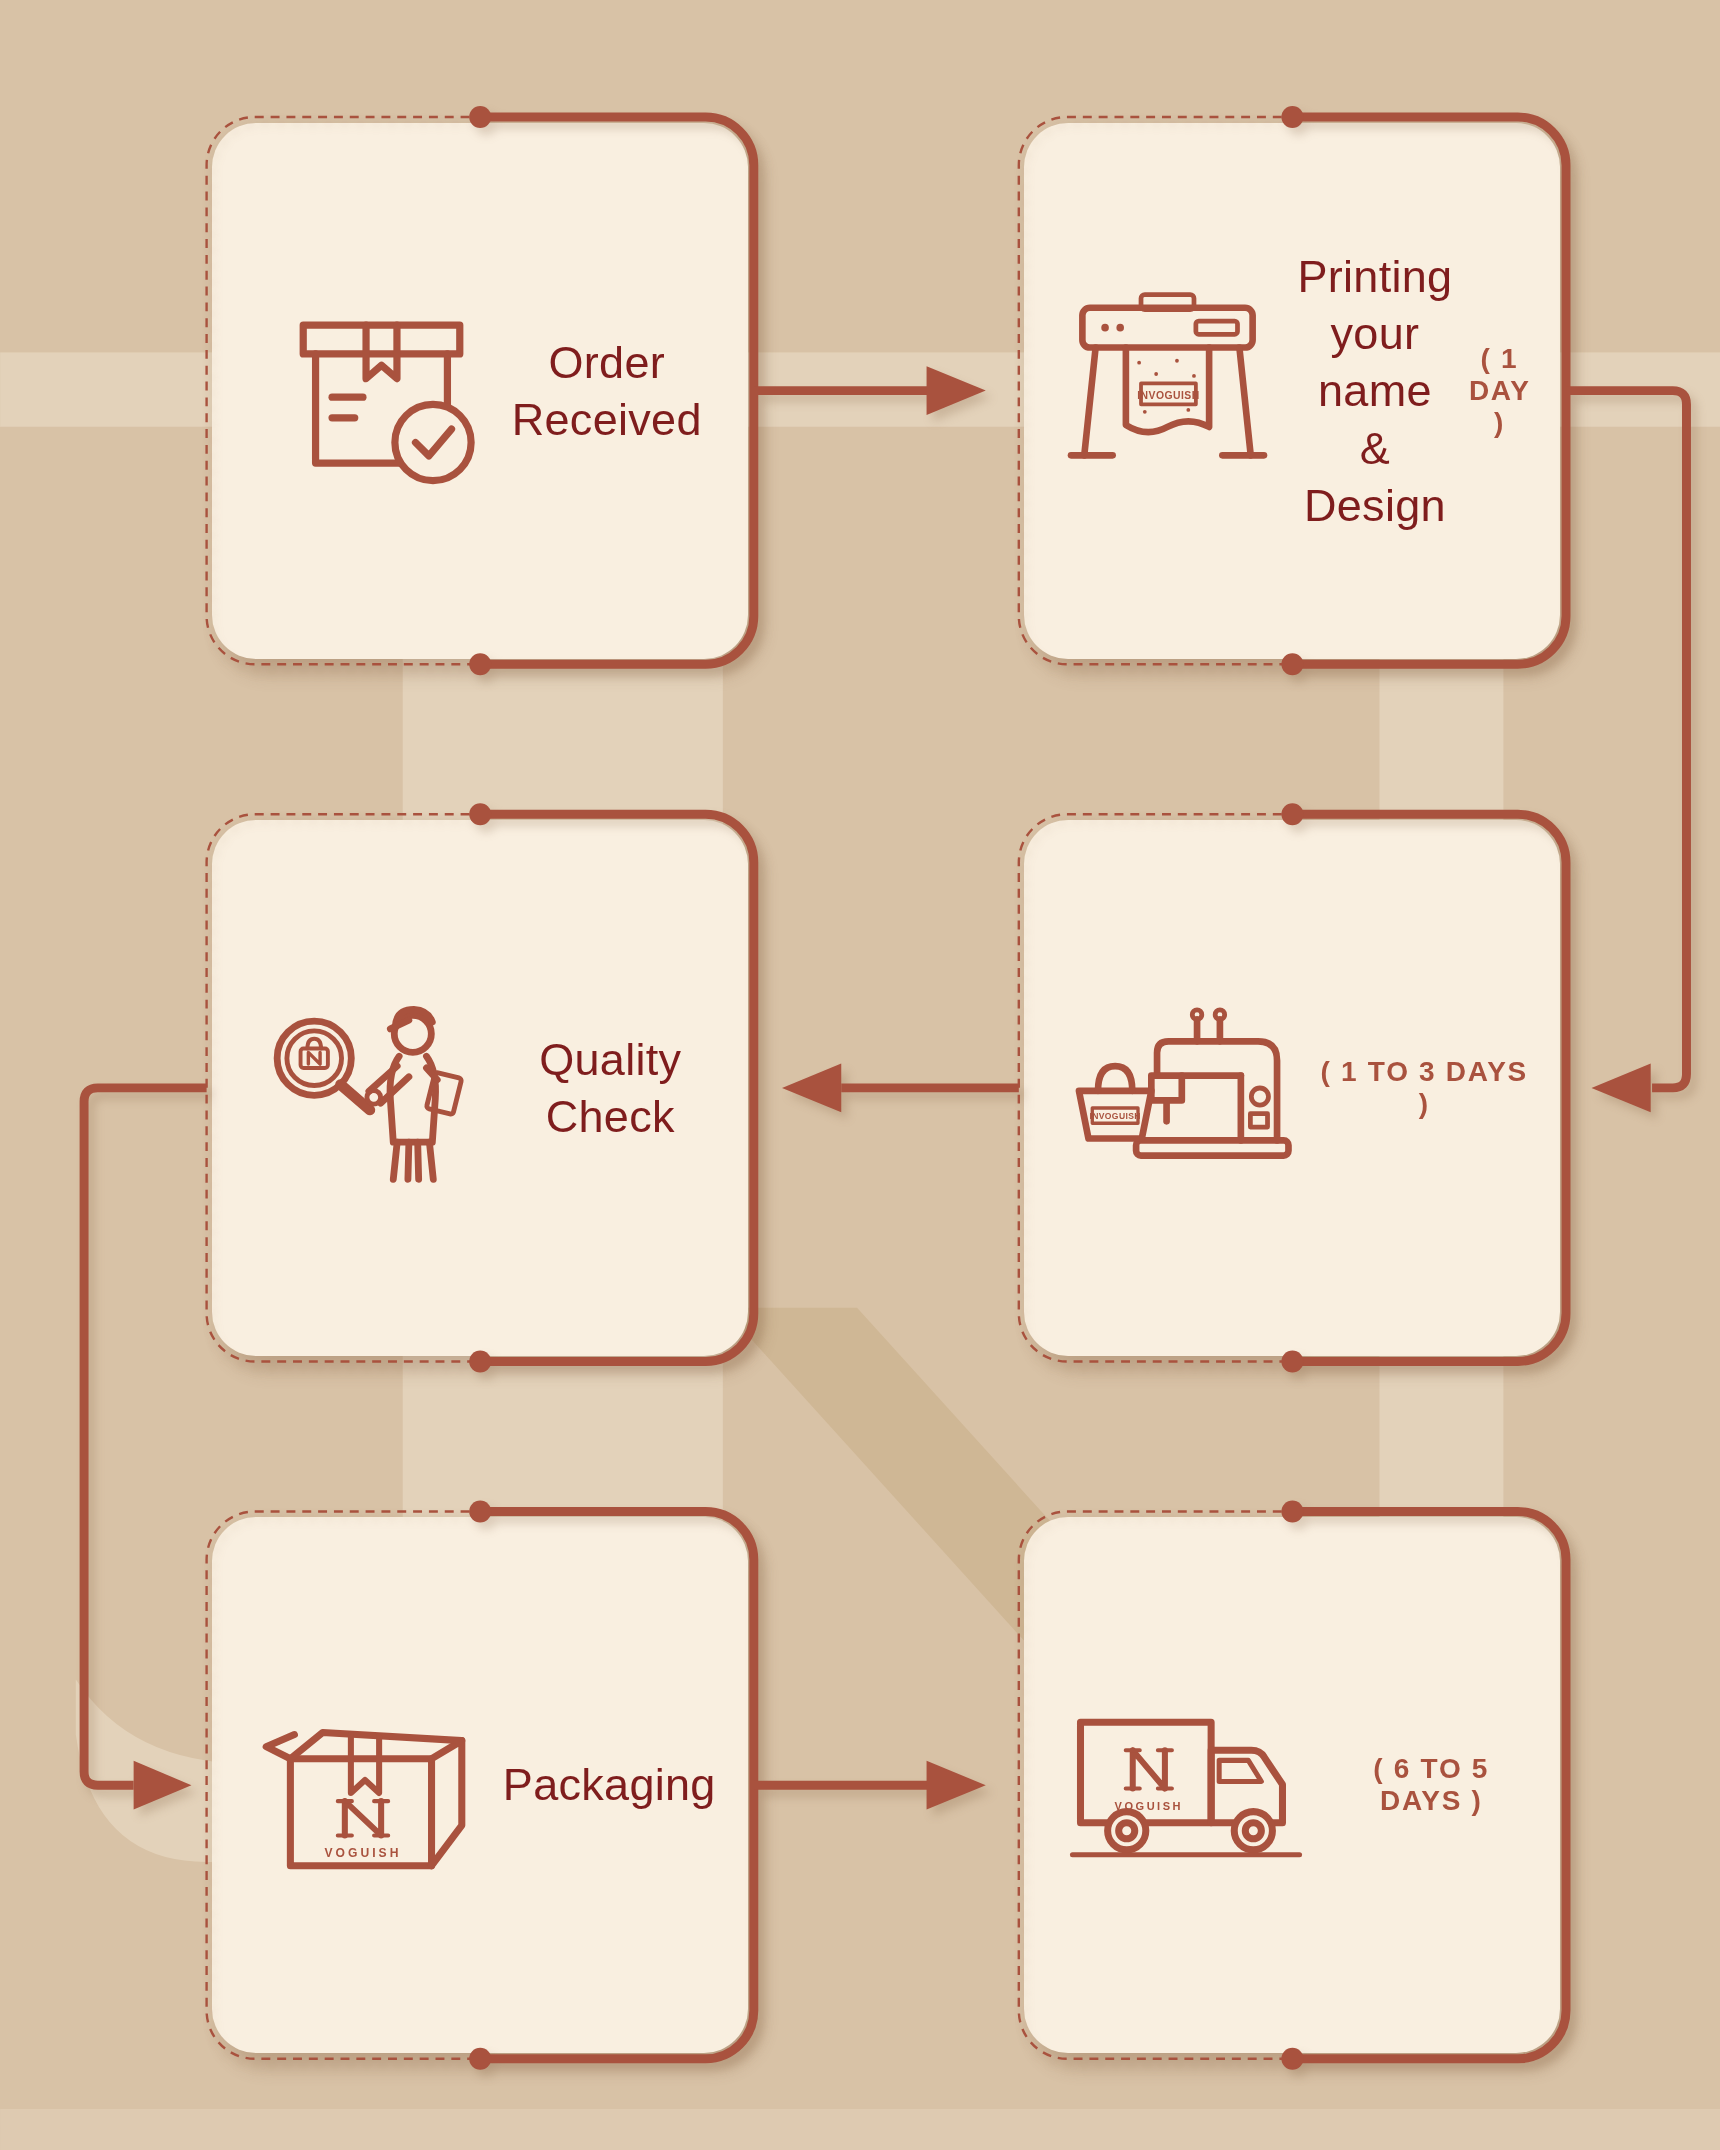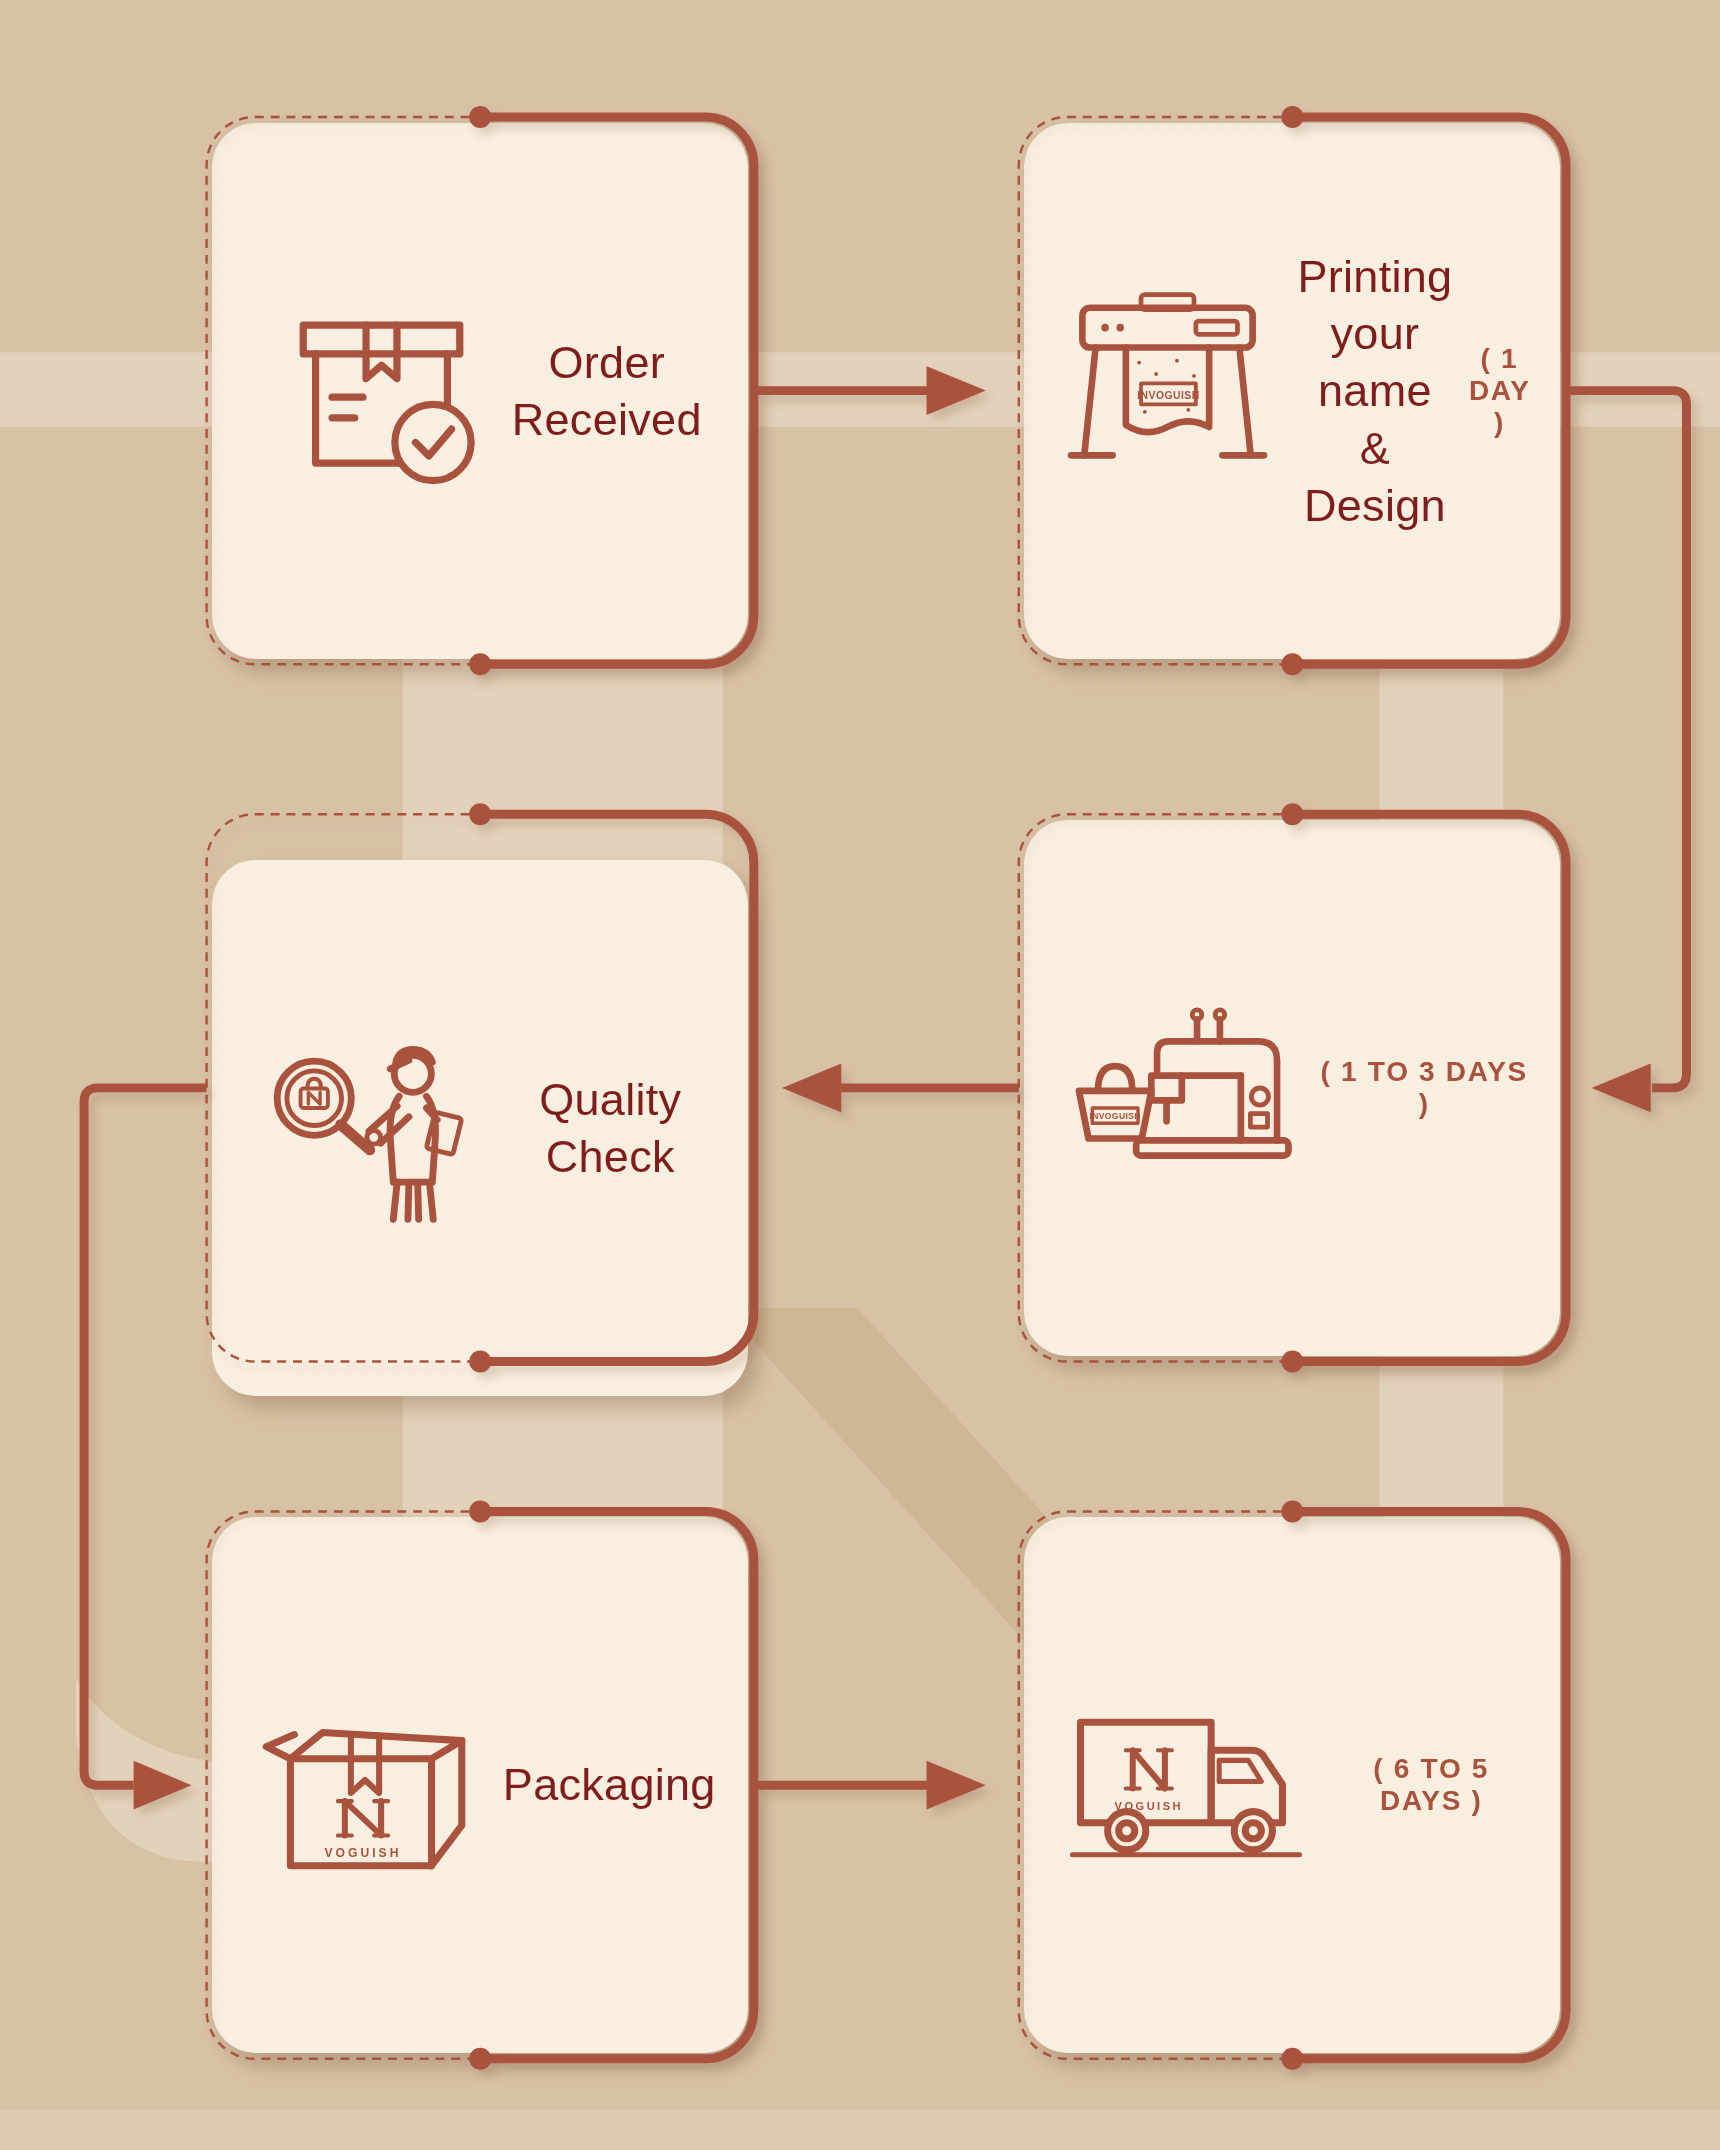--- a/index.html
+++ b/index.html
@@ -14,21 +14,21 @@
   .card{
     position:absolute;width:536px;height:536px;box-sizing:border-box;
     background:#f9efe0;border-radius:44px;z-index:1;
     box-shadow:11px 12.4px 19px rgba(120,80,50,.30);
     display:flex;align-items:center;justify-content:center;
     gap:16.5px;padding:30px;text-align:center;
   }
   #card-0{left:212px;top:123px;padding-left:40px;}
   #card-1{left:1024px;top:123px;}
   #card-2{left:1024px;top:820px;}
-  #card-3{left:212px;top:860px;}
+  #card-3{left:212px;top:820px;}
   #card-4{left:212px;top:1517px;}
   #card-5{left:1024px;top:1517px;}
   .icon-wrap{display:flex;align-items:center;justify-content:center;}
   .icon-wrap svg{display:block;}
   .step-title{
     font-size:45px;line-height:1.27;color:#7f1d1d;font-weight:500;
     letter-spacing:0.3px;white-space:pre-line;
   }
   .step-duration{
     font-size:28px;font-weight:700;color:#a9523e;letter-spacing:1.7px;

